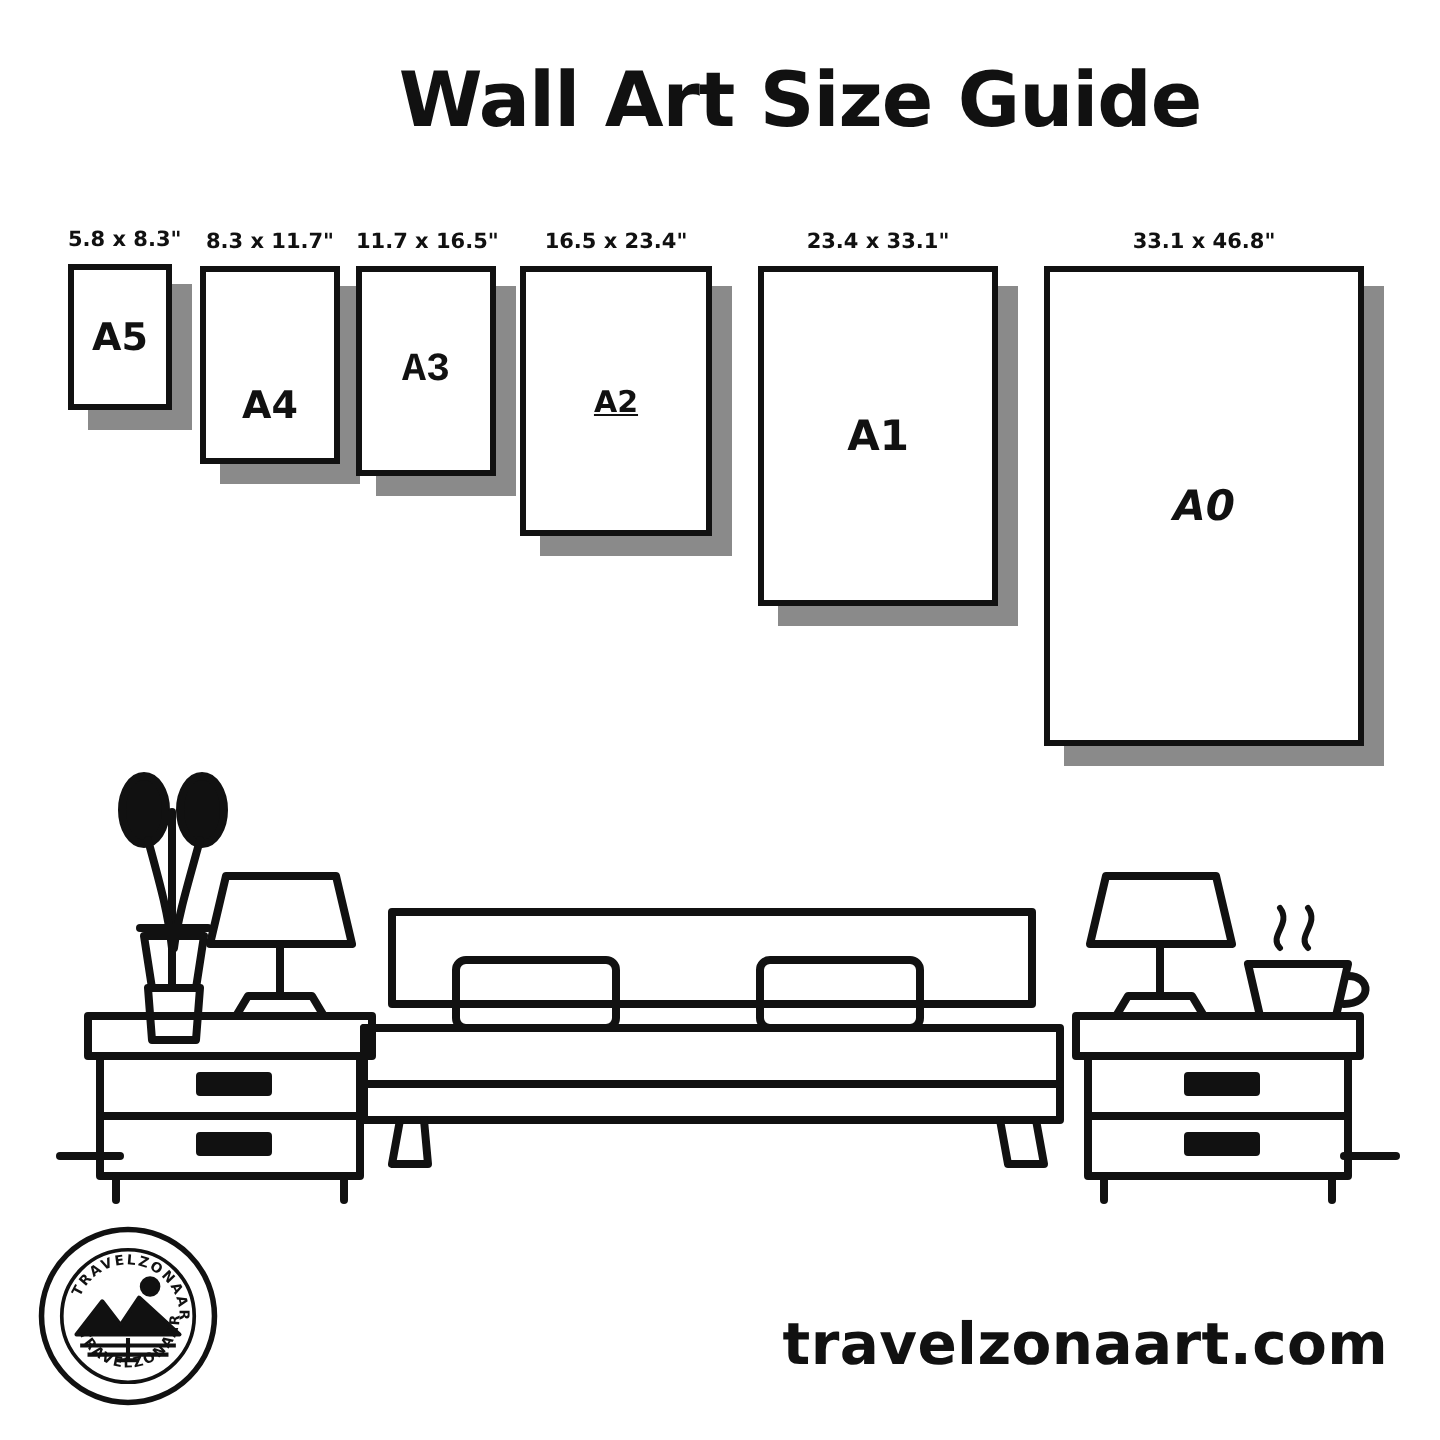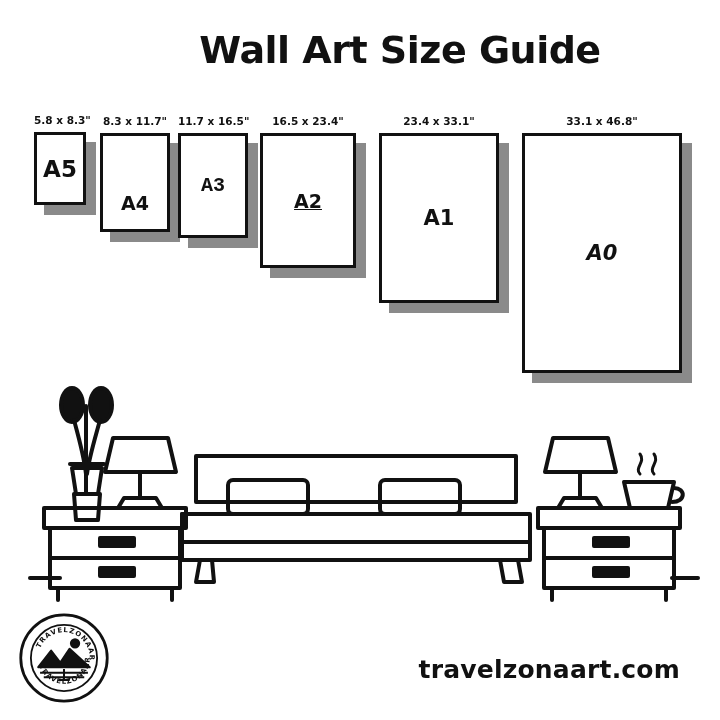--- a/index.html
+++ b/index.html
@@ -83,61 +83,61 @@
   
   .logo {
     position: absolute;
     left: 18px;
     top: 612px;
     width: 92px;
     height: 92px;
   }
   .site {
     position: absolute;
-    right: 40px;
+    right: 26px;
     top: 655px;
-    font-size: 25px;
+    font-size: 29px;
     font-weight: bold;
     color: #111111;
     letter-spacing: 0.2px;
     text-align: right;
   }
 </style>
 </head>
 <body>
 
 <div class="title">Wall Art Size Guide</div>
 
 <div class="frames">
 
   <div class="frame-group" style="left:34px;top:132px;width:52px;height:73px;">
     <div class="frame-dim">5.8 x 8.3"</div>
     <div class="frame-box">
-      <span class="frame-label" style="font-size:23px;">A5</span>
+      <span class="frame-label" style="font-size:19px;">A5</span>
     </div>
   </div>
 
   <div class="frame-group" style="left:100px;top:133px;width:70px;height:99px;">
     <div class="frame-dim">8.3 x 11.7"</div>
     <div class="frame-box">
       <span class="frame-label" style="font-size:19px;margin-top:40px;">A4</span>
     </div>
   </div>
 
   <div class="frame-group" style="left:178px;top:133px;width:70px;height:105px;">
     <div class="frame-dim">11.7 x 16.5"</div>
     <div class="frame-box">
       <span class="frame-label" style="font-size:20px;font-family:Liberation Mono, monospace;">A3</span>
     </div>
   </div>
 
   <div class="frame-group" style="left:260px;top:133px;width:96px;height:135px;">
     <div class="frame-dim">16.5 x 23.4"</div>
     <div class="frame-box">
-      <span class="frame-label" style="font-size:19px;text-decoration:underline;">A2</span>
+      <span class="frame-label" style="font-size:15px;text-decoration:underline;">A2</span>
     </div>
   </div>
 
   <div class="frame-group" style="left:379px;top:133px;width:120px;height:170px;">
     <div class="frame-dim">23.4 x 33.1"</div>
     <div class="frame-box">
       <span class="frame-label" style="font-size:21px;text-align:center;">A1</span>
     </div>
   </div>
 

